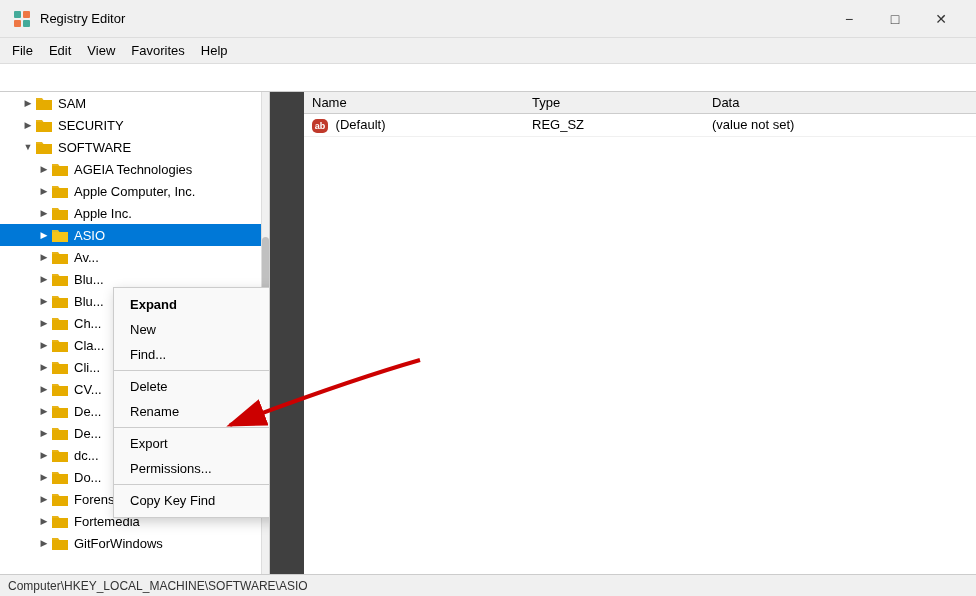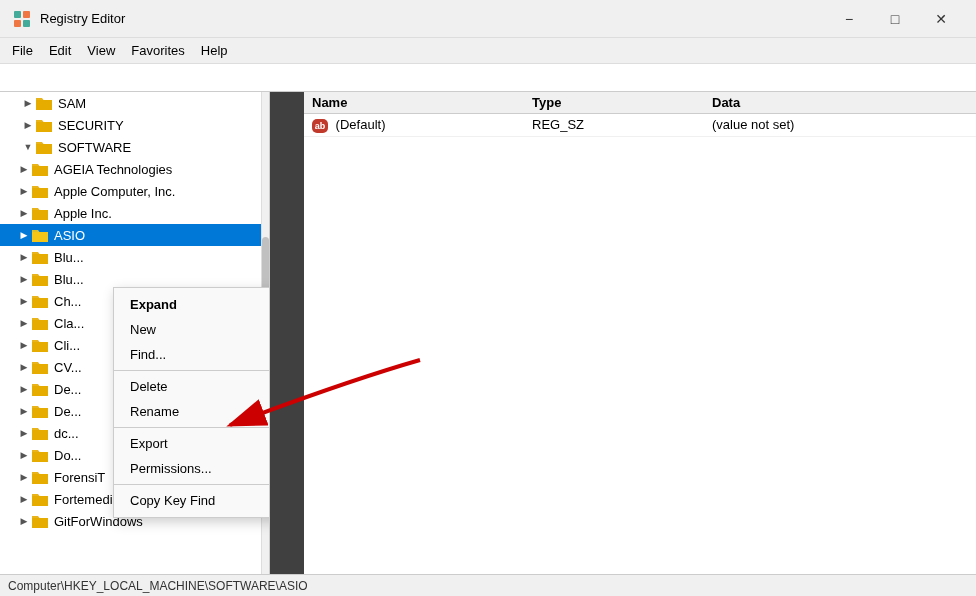--- a/index.html
+++ b/index.html
@@ -142,40 +142,40 @@
     }
     .folder-icon svg {
       width: 16px;
       height: 14px;
     }
 
     .tree-label {
       font-size: 13px;
     }
     .indent-2 { padding-left: 20px; }
-    .indent-3 { padding-left: 16px; }
+    .indent-3 { padding-left: 36px; }
 
     
     .right-panel {
       flex: 1;
       background: #fff;
       overflow: auto;
     }
 
     
     .reg-table {
       width: 100%;
       border-collapse: collapse;
     }
     .reg-table th {
       text-align: left;
       padding: 3px 8px;
       background: #f0f0f0;
       border-bottom: 1px solid #ccc;
-      font-weight: bold;
+      font-weight: normal;
       font-size: 13px;
       position: sticky;
       top: 0;
     }
     .reg-table td {
       padding: 3px 8px;
       font-size: 13px;
       border-bottom: 1px solid #f0f0f0;
       white-space: nowrap;
     }
@@ -356,20 +356,30 @@
         <span class="tree-toggle collapsed" style="color:white;"></span>
         <span class="folder-icon" style="color:#f5c518;">
           <svg viewBox="0 0 16 14" fill="currentColor">
               <path d="M0 2h6l1.5 2H16v10H0z" opacity="0.9"></path>
               <path d="M0 4h16v10H0z"></path>
             </svg>
         </span>
         <span class="tree-label">ASIO</span>
       </div>
 
+      <div class="tree-item indent-3">
+        <span class="tree-toggle collapsed"></span>
+        <span class="folder-icon folder-yellow">
+          <svg viewBox="0 0 16 14" fill="currentColor">
+              <path d="M0 2h6l1.5 2H16v10H0z" opacity="0.9"></path>
+              <path d="M0 4h16v10H0z"></path>
+            </svg>
+        </span>
+        <span class="tree-label">Av...</span>
+      </div>
 
       <div class="tree-item indent-3">
         <span class="tree-toggle collapsed"></span>
         <span class="folder-icon folder-yellow">
           <svg viewBox="0 0 16 14" fill="currentColor">
               <path d="M0 2h6l1.5 2H16v10H0z" opacity="0.9"></path>
               <path d="M0 4h16v10H0z"></path>
             </svg>
         </span>
         <span class="tree-label">Blu...</span>

